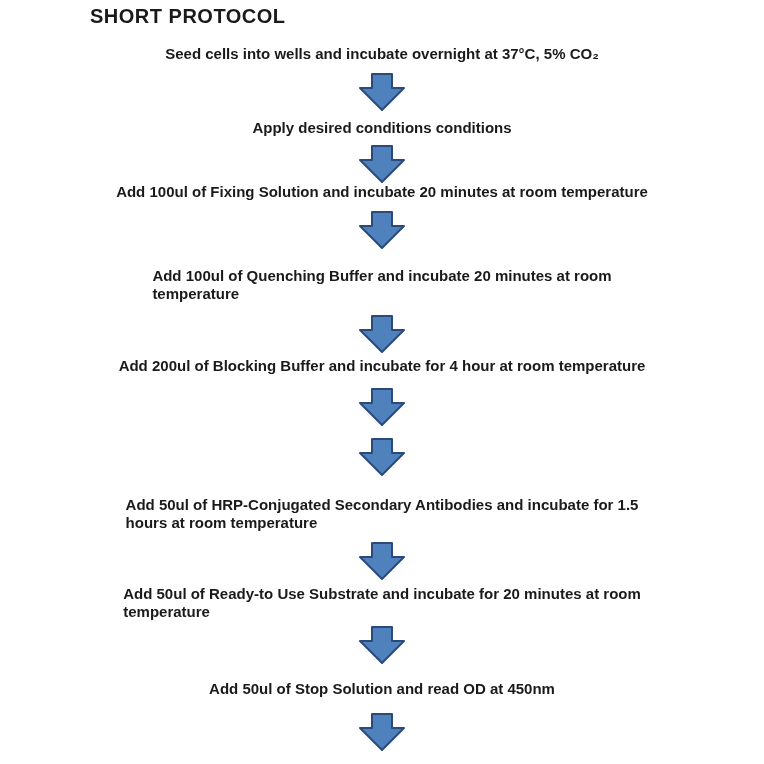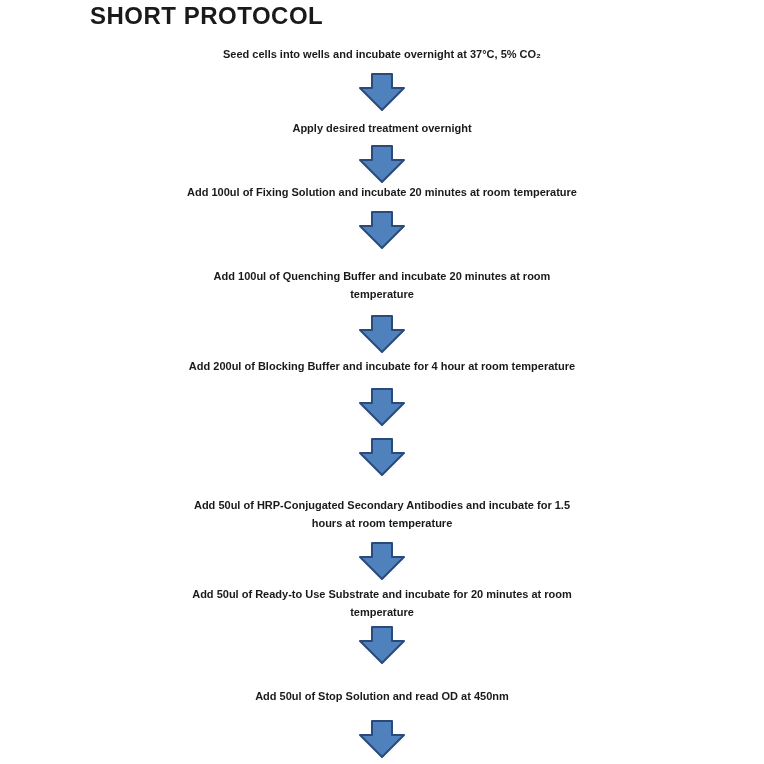--- a/index.html
+++ b/index.html
@@ -15,37 +15,36 @@
     height: 764px;
     background: var(--background);
     overflow: hidden;
     position: relative;
     font-family: "Liberation Sans", sans-serif;
     color: var(--text);
   }
   .page-title {
     margin-top: 4px;
     margin-left: 90px;
-    font-size: 24px;
+    font-size: 20px;
     line-height: 24px;
     font-weight: bold;
     letter-spacing: 0.5px;
     color: var(--text);
   }
   .flow {
     display: flex;
     flex-direction: column;
     align-items: center;
     width: 100%;
   }
   .step {
-    font-size: 11px;
+    font-size: 15px;
     line-height: 18px;
     font-weight: bold;
-    text-align: center;
     white-space: pre-line;
     max-width: 620px;
     color: var(--text);
   }
   .arrow { width: 46px; height: 38px; display: block; }
   .arrow svg { display: block; }
   .arrow polygon {
     fill: var(--arrow-fill);
     stroke: var(--arrow-border);
     stroke-width: 2;
@@ -61,21 +60,21 @@
   <div class="flow">
 
     <div class="step" style="margin-top:17px">Seed cells into wells and incubate overnight at 37°C, 5% CO₂</div>
 
     <div class="arrow" style="margin-top:10px">
       <svg width="46" height="38" viewBox="0 0 46 38">
         <polygon points="13,1 33,1 33,15 45,15 23,37 1,15 13,15"></polygon>
       </svg>
     </div>
 
-    <div class="step" style="margin-top:8px">Apply desired treatment overnight</div>
+    <div class="step" style="margin-top:8px">Apply desired conditions conditions</div>
 
     <div class="arrow" style="margin-top:8px">
       <svg width="46" height="38" viewBox="0 0 46 38">
         <polygon points="13,1 33,1 33,15 45,15 23,37 1,15 13,15"></polygon>
       </svg>
     </div>
 
     <div class="step" style="margin-top:0">Add 100ul of Fixing Solution and incubate 20 minutes at room temperature</div>
 
     <div class="arrow" style="margin-top:10px">
@@ -119,21 +118,21 @@
 
     <div class="step" style="margin-top:5px">Add 50ul of Ready-to Use Substrate and incubate for 20 minutes at room
 temperature</div>
 
     <div class="arrow" style="margin-top:5px">
       <svg width="46" height="38" viewBox="0 0 46 38">
         <polygon points="13,1 33,1 33,15 45,15 23,37 1,15 13,15"></polygon>
       </svg>
     </div>
 
-    <div class="step" style="margin-top:23px">Add 50ul of Stop Solution and read OD at 450nm</div>
+    <div class="step" style="margin-top:16px">Add 50ul of Stop Solution and read OD at 450nm</div>
 
     <div class="arrow" style="margin-top:15px">
       <svg width="46" height="38" viewBox="0 0 46 38">
         <polygon points="13,1 33,1 33,15 45,15 23,37 1,15 13,15"></polygon>
       </svg>
     </div>
 
 
   </div>
 </div>

